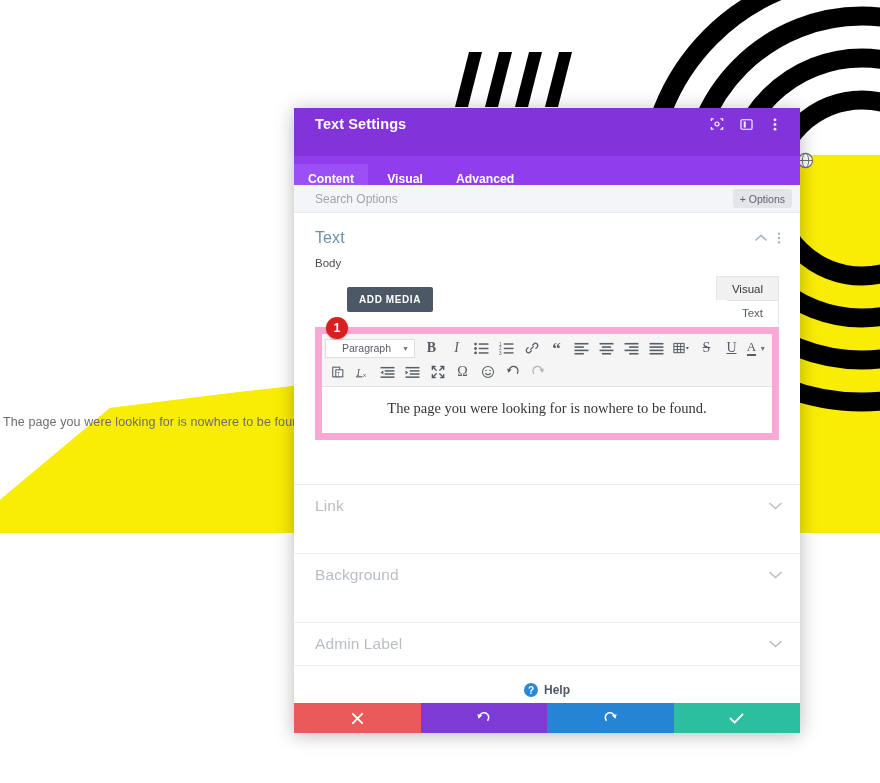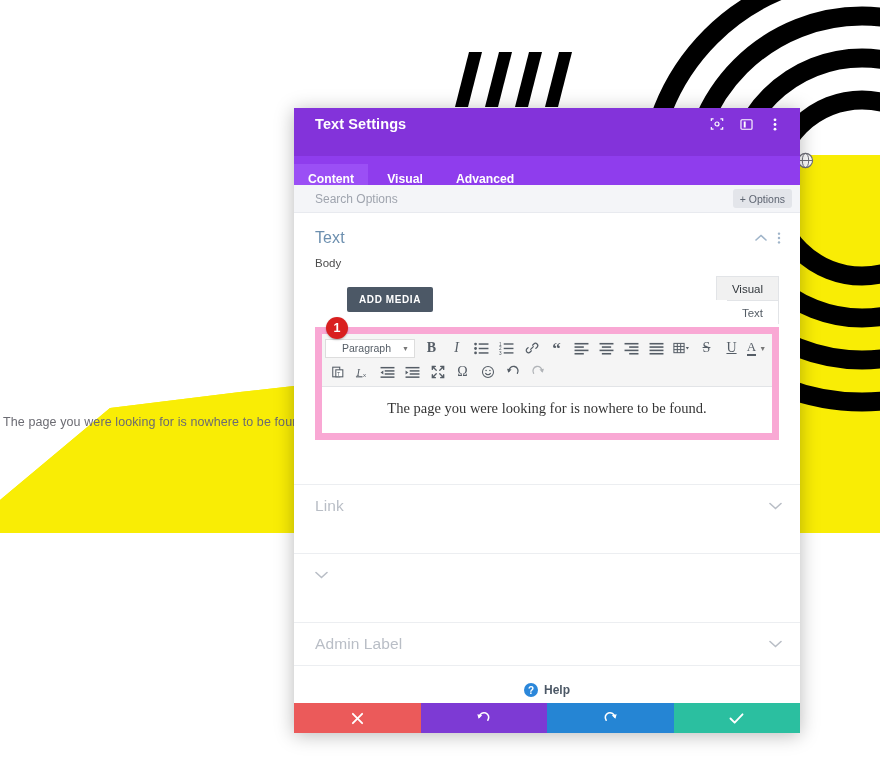--- a/index.html
+++ b/index.html
@@ -624,20 +624,21 @@
 
       <div class="acc-row">
         <div class="acc-title">Link</div>
         <span class="acc-caret">
           <svg width="13" height="8" viewBox="0 0 13 8">
               <polyline points="1,1.5 6.5,6.5 12,1.5" fill="none" stroke="#b9bec6" stroke-width="1.6" stroke-linecap="round"></polyline>
             </svg>
         </span>
       </div>
       <div class="acc-row">
+        <div class="acc-title">Background</div>
         <span class="acc-caret">
           <svg width="13" height="8" viewBox="0 0 13 8">
               <polyline points="1,1.5 6.5,6.5 12,1.5" fill="none" stroke="#b9bec6" stroke-width="1.6" stroke-linecap="round"></polyline>
             </svg>
         </span>
       </div>
       <div class="acc-row">
         <div class="acc-title">Admin Label</div>
         <span class="acc-caret">
           <svg width="13" height="8" viewBox="0 0 13 8">

